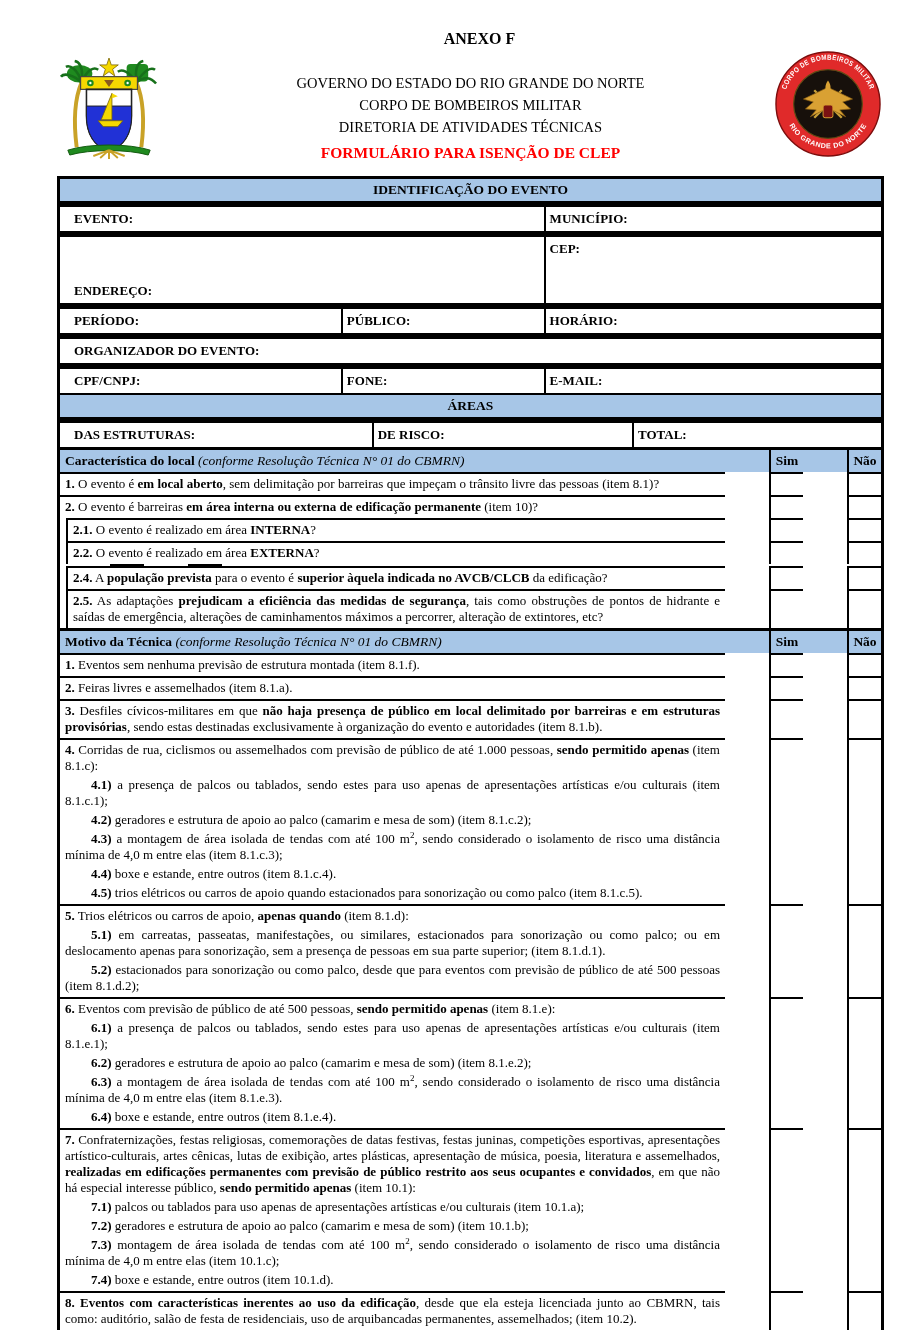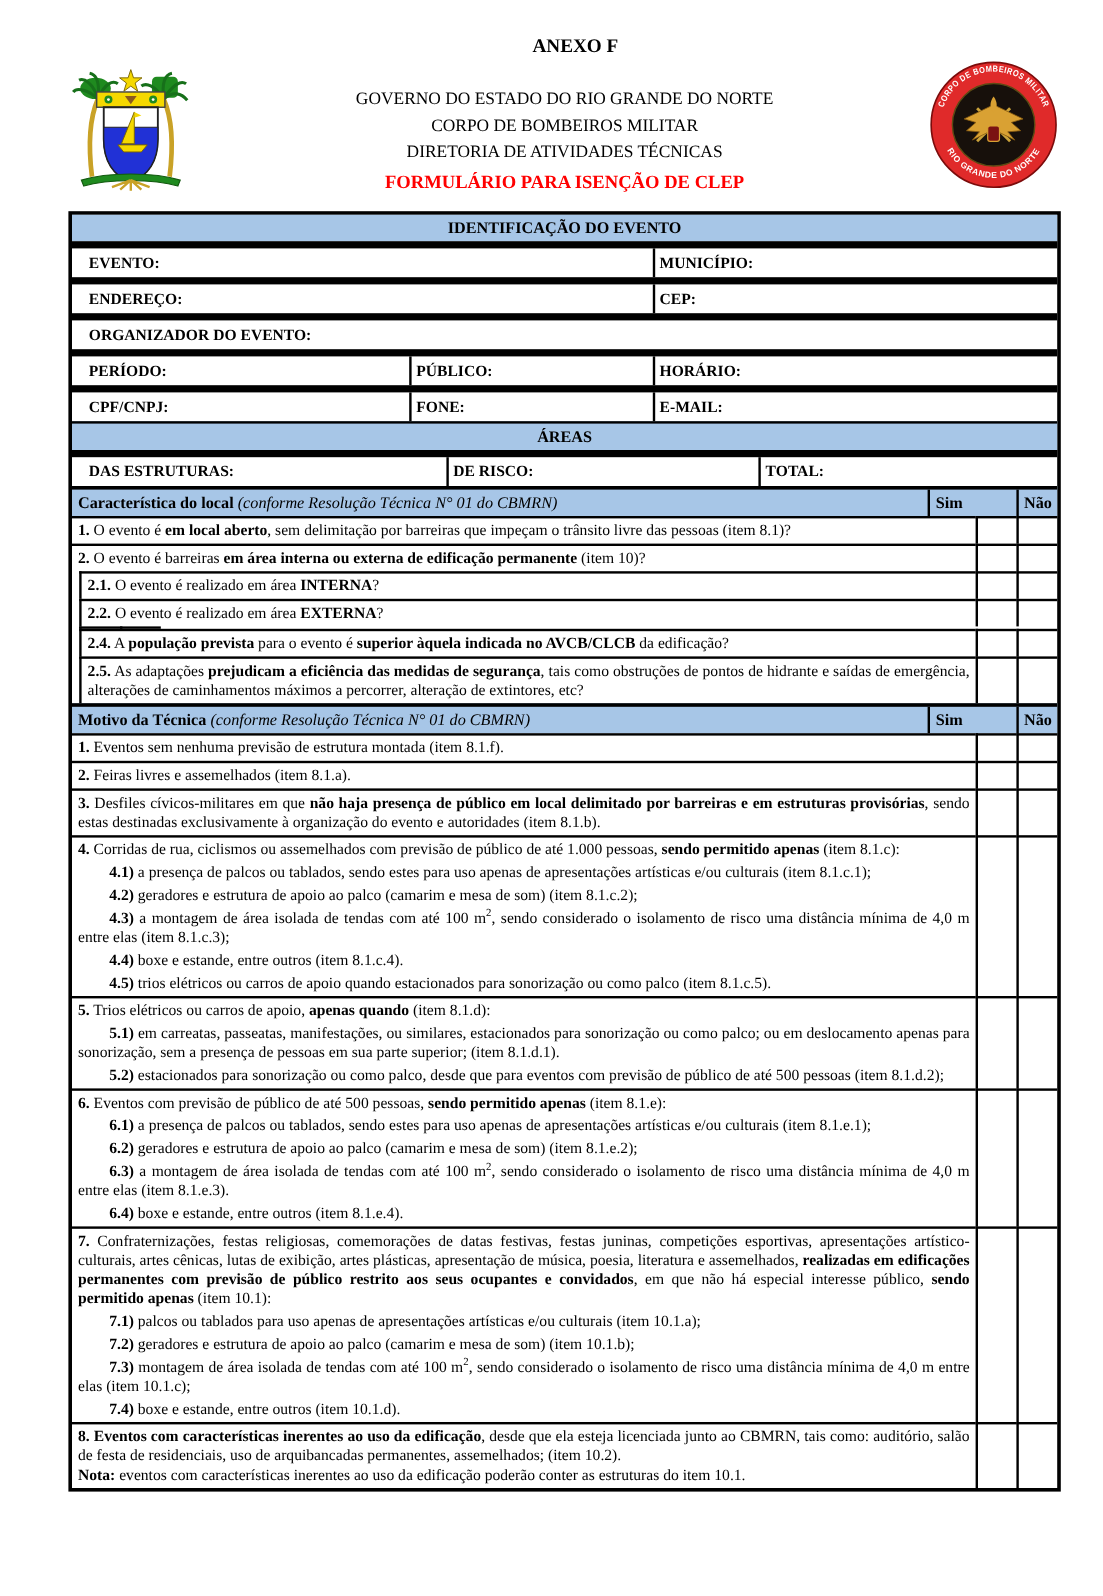--- a/index.html
+++ b/index.html
@@ -14,33 +14,33 @@
               font-weight:bold;font-size:15.5px;}
   .logo-left{position:absolute;left:60px;top:56px;}
   .logo-right{position:absolute;left:774px;top:50px;}
   .sealtxt{fill:#fff;font-family:"Liberation Sans",sans-serif;font-weight:bold;letter-spacing:0.5px;}
   
   .form-table{position:absolute;left:57px;top:176px;width:827px;box-sizing:border-box;
               border:3px solid #000;font-size:13px;}
   .blue{background:var(--hdrblue);}
   .hdr{font-weight:bold;text-align:center;font-size:13.5px;padding:3px 16px;}
   .bt2{border-top:2px solid #000;}
-  .bt3{border-top:3px solid #000;gap:40px;}
+  .bt3{border-top:3px solid #000;}
   
   .id-row{display:flex;border-top:6px solid #000000;padding-left:10px;}
   .id-cell{display:flex;box-sizing:border-box;padding:2px 4px;line-height:20px;min-height:24px;}
   .id-cell + .id-cell{border-left:2px solid #000;}
   .lbl{font-weight:bold;white-space:nowrap;}
   .fill{flex:1;min-width:10px;}
   
   .sec-head{display:flex;align-items:stretch;}
   .sec-title{flex:1;padding:3px 5px;font-size:13.5px;box-sizing:border-box;}
   .sec-title b{font-weight:bold;}
   .sec-title i{font-style:italic;font-weight:normal;}
-  .qbox{width:34px;box-sizing:border-box;border-left:2px solid #000;}
+  .qbox{width:34px;box-sizing:border-box;border-left:2px solid #000;margin-left:44px;}
   .qbox.hb{font-weight:bold;text-align:center;padding-top:3px;font-size:13.5px;}
   
   .qrow{display:flex;align-items:stretch;}
   .qrow > *{border-top:2px solid #000;font-family:Liberation Serif, serif;}
   .qrow .notch{width:6px;border-top:none;}
   .qrow.indent .qtext{border-left:2px solid #000;}
   .qtext{flex:1;padding:2px 5px 3px;text-align:justify;line-height:16px;font-size:13px;
          box-sizing:border-box;}
   .qtext p{margin:0;}
   .qtext p.sub{text-indent:26px;margin-top:3px;}
@@ -107,46 +107,46 @@
           <div class="id-cell" style="width: 58.4%;">
             <span class="lbl">EVENTO:</span>
             <span class="fill"></span>
           </div>
           <div class="id-cell" style="width: 41.6%;">
             <span class="lbl">MUNICÍPIO:</span>
             <span class="fill"></span>
           </div>
         </div>
         <div class="id-row">
-          <div class="id-cell" style="width: 58.4%;">
+          <div class="id-cell" style="width: 58.4%; margin-top: 42px;">
             <span class="lbl">ENDEREÇO:</span>
             <span class="fill"></span>
           </div>
           <div class="id-cell" style="width: 41.6%;">
             <span class="lbl">CEP:</span>
             <span class="fill"></span>
           </div>
         </div>
         <div class="id-row">
+          <div class="id-cell" style="width: 33.4%;">
+            <span class="lbl">PERÍODO:</span>
+            <span class="fill"></span>
+          </div>
+          <div class="id-cell" style="width: 25%;">
+            <span class="lbl">PÚBLICO:</span>
+            <span class="fill"></span>
+          </div>
+          <div class="id-cell" style="width: 41.6%;">
+            <span class="lbl">HORÁRIO:</span>
+            <span class="fill"></span>
+          </div>
+        </div>
+        <div class="id-row">
           <div class="id-cell" style="width: 100%;">
             <span class="lbl">ORGANIZADOR DO EVENTO:</span>
-            <span class="fill"></span>
-          </div>
-        </div>
-        <div class="id-row">
-          <div class="id-cell" style="width: 33.4%;">
-            <span class="lbl">PERÍODO:</span>
-            <span class="fill"></span>
-          </div>
-          <div class="id-cell" style="width: 25%;">
-            <span class="lbl">PÚBLICO:</span>
-            <span class="fill"></span>
-          </div>
-          <div class="id-cell" style="width: 41.6%;">
-            <span class="lbl">HORÁRIO:</span>
             <span class="fill"></span>
           </div>
         </div>
         <div class="id-row">
           <div class="id-cell" style="width: 33.4%;">
             <span class="lbl">CPF/CNPJ:</span>
             <span class="fill"></span>
           </div>
           <div class="id-cell" style="width: 25%;">
             <span class="lbl">FONE:</span>

